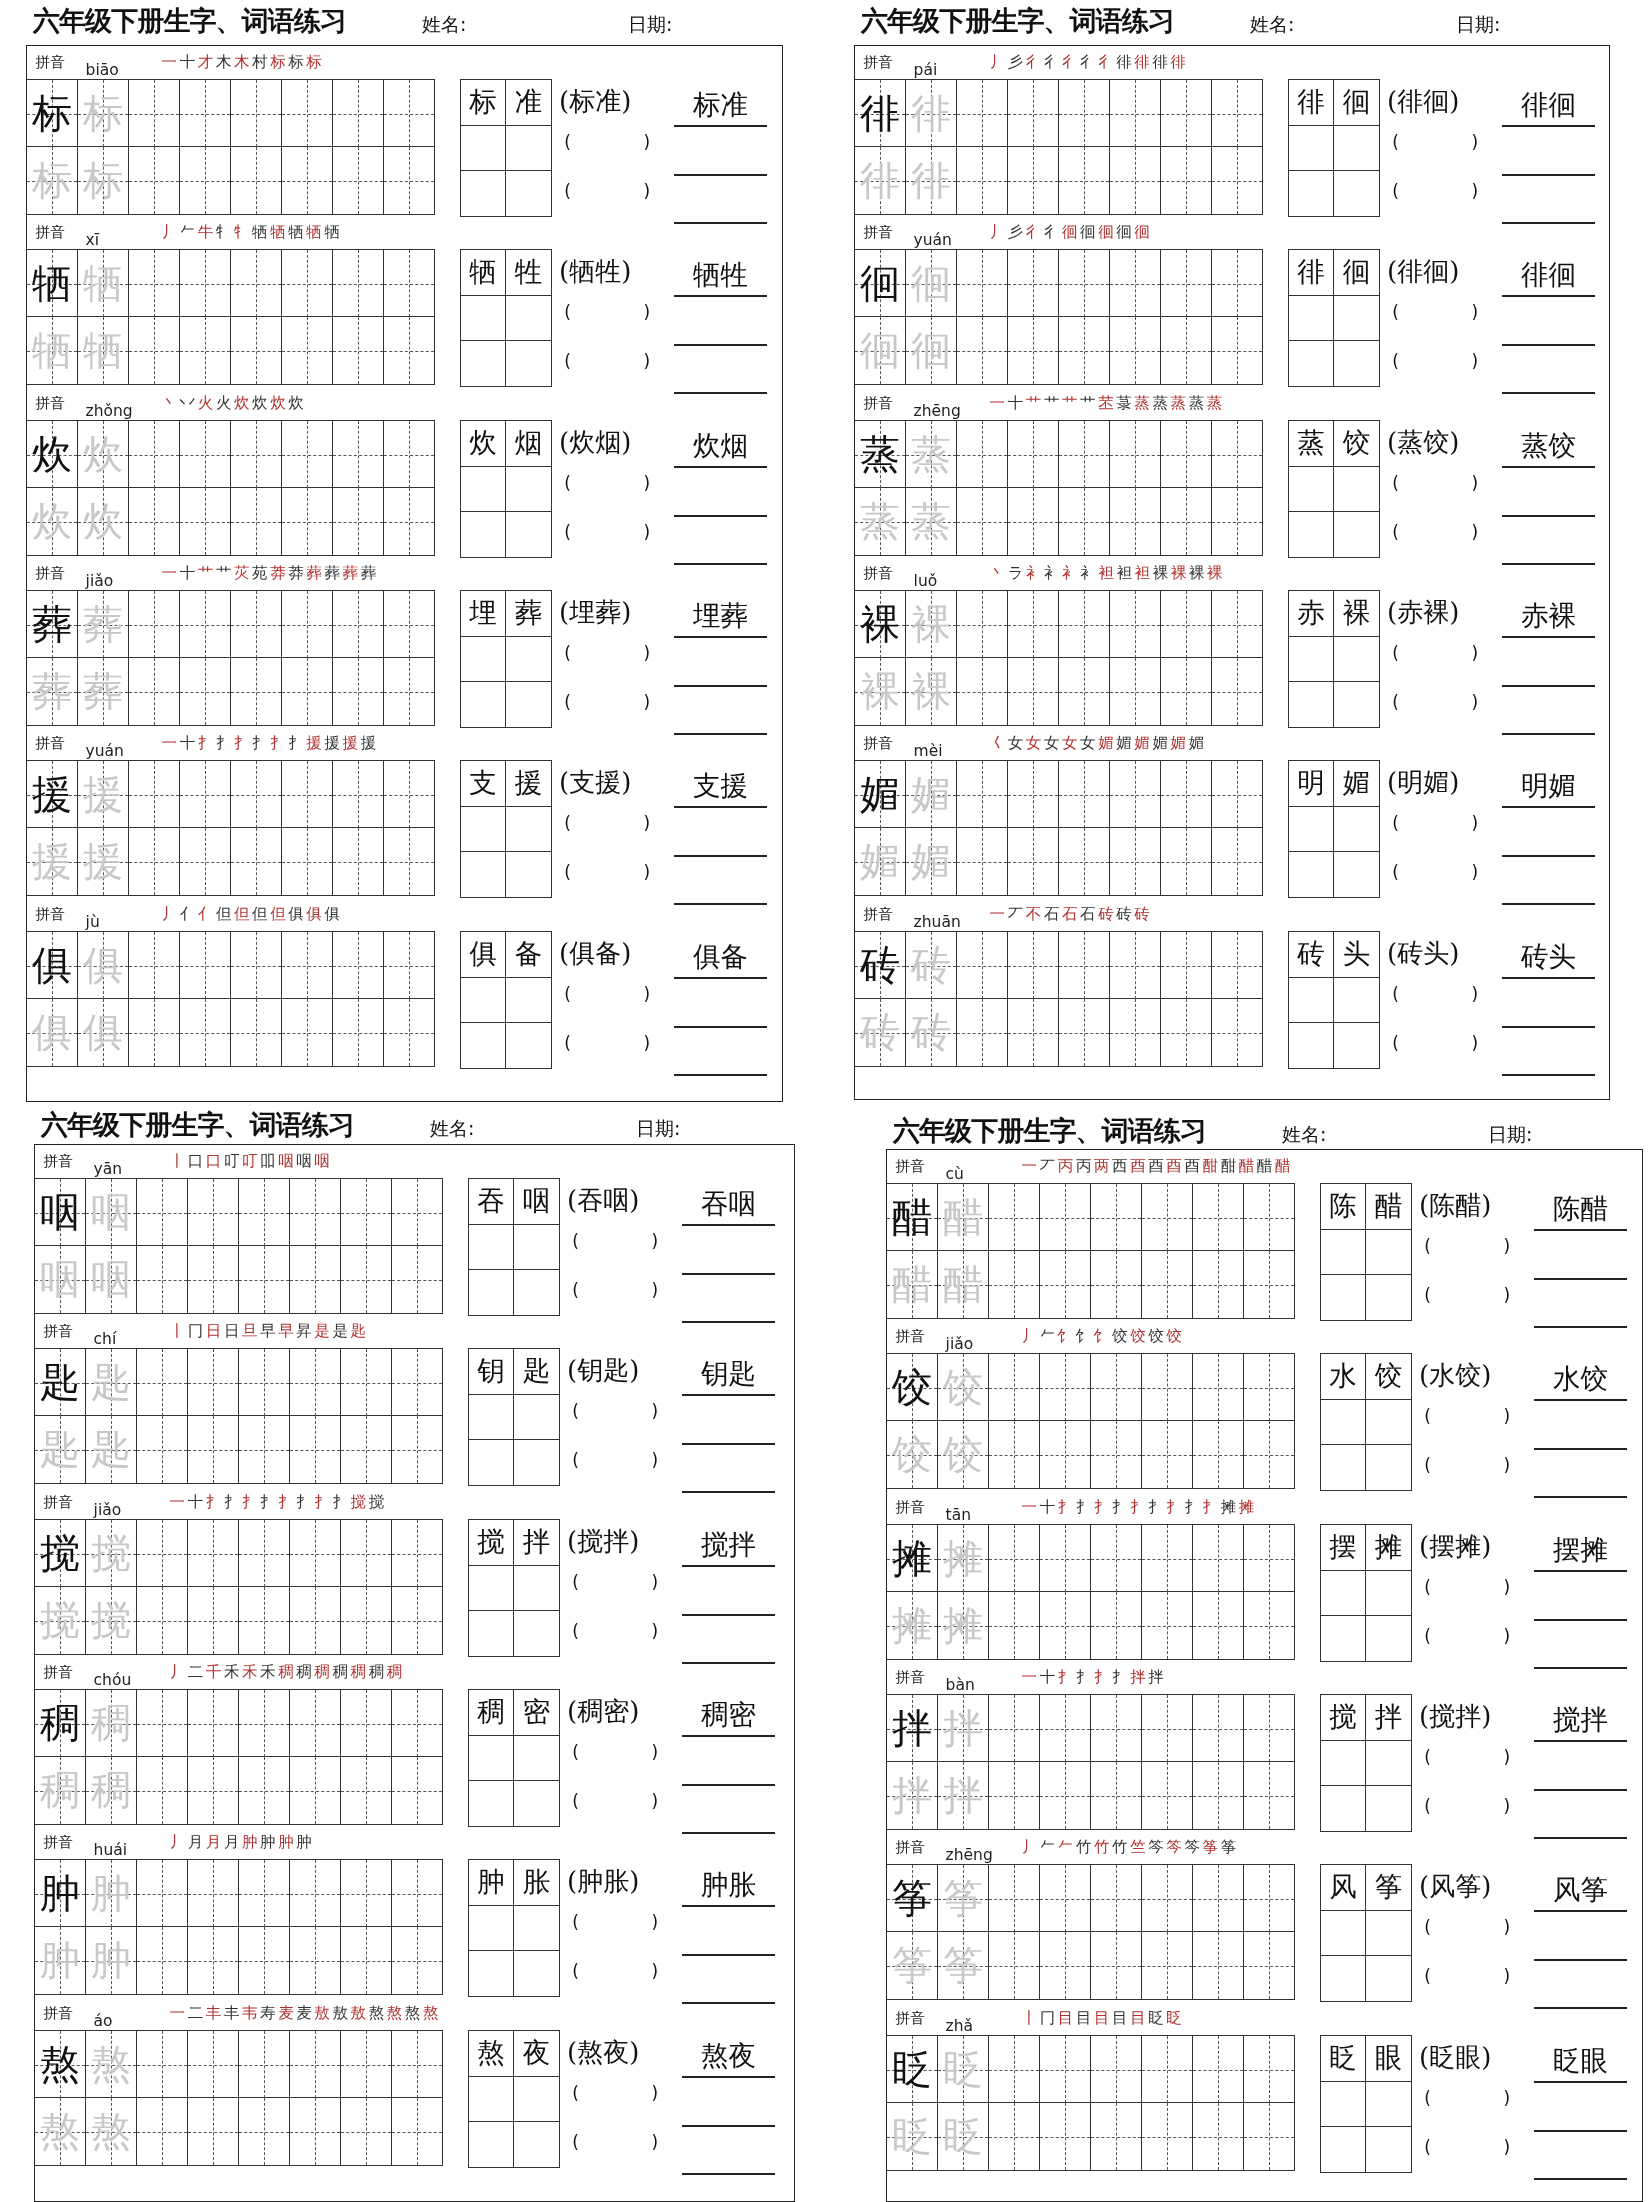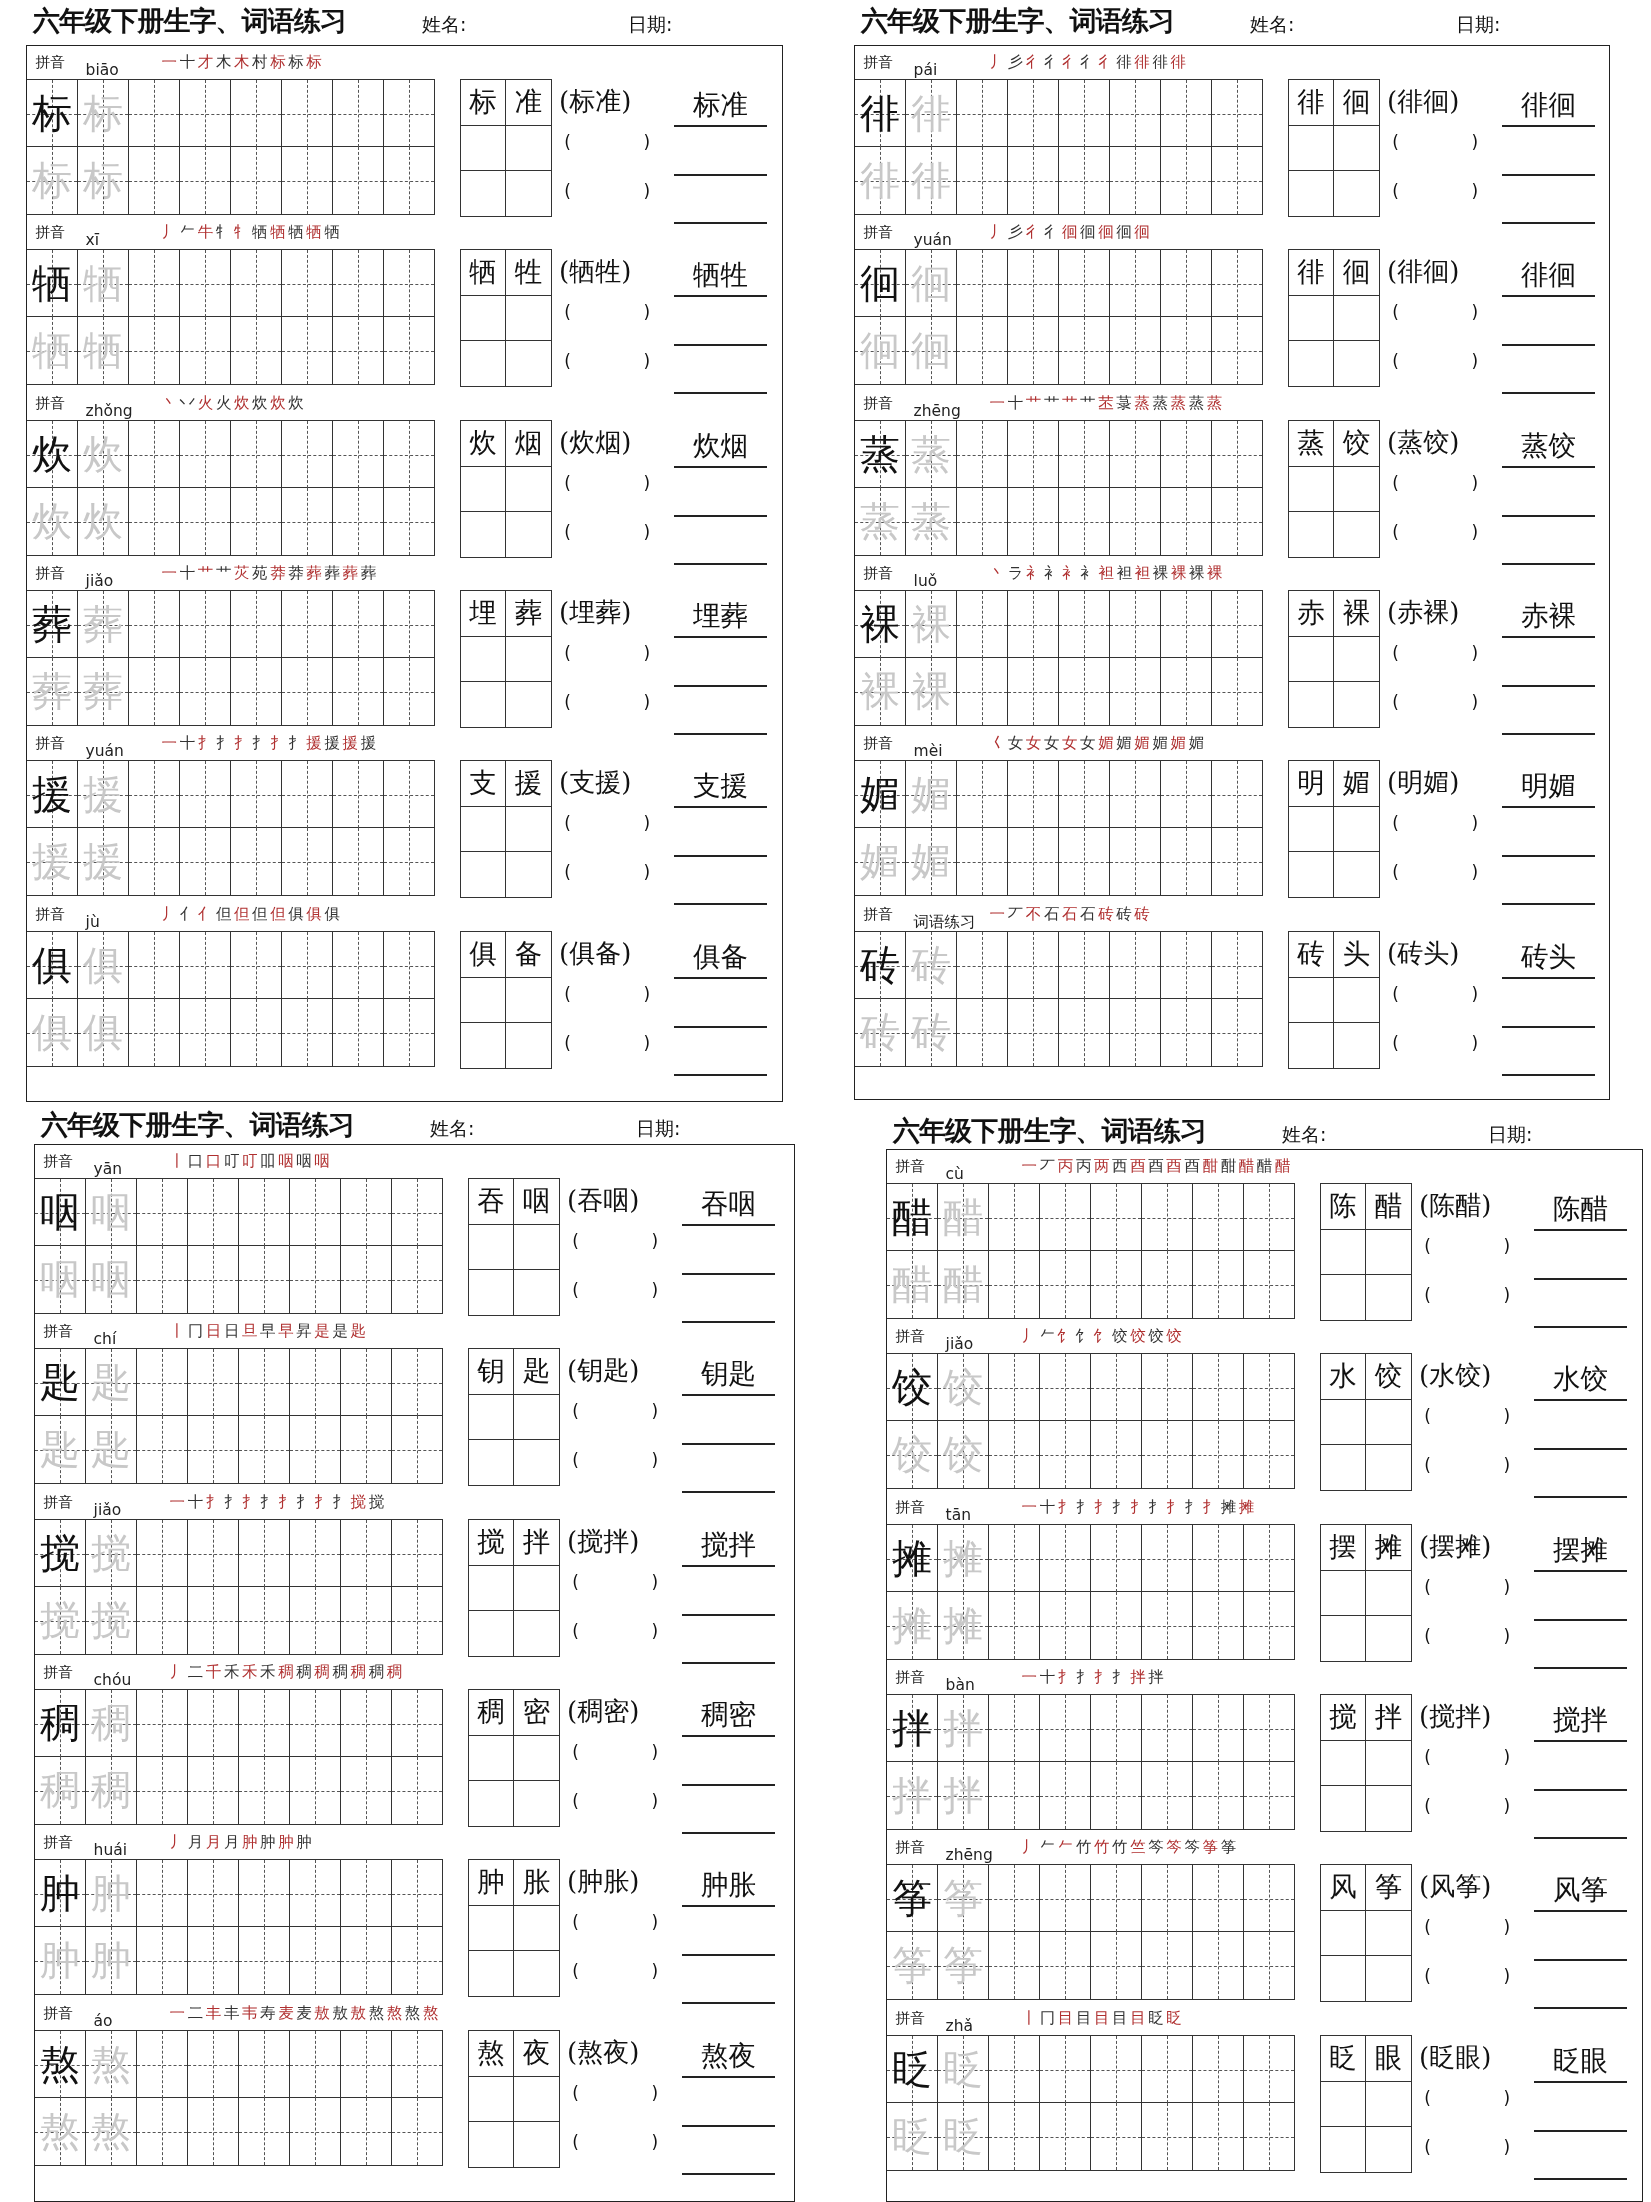--- a/index.html
+++ b/index.html
@@ -858,21 +858,21 @@
         </div>
         <div class="answer-col" style="left: 647px;">
           <div class="answer-main">明媚</div>
           <div class="answer-line" style="top: 95px;"></div>
           <div class="answer-line" style="top: 143px;"></div>
         </div>
       </div>
       <div class="block" style="top: 852px;">
         <div class="pinyin-row">
           <span class="pinyin-label">拼音</span>
-          <span class="pinyin-value">词语练习</span>
+          <span class="pinyin-value">zhuān</span>
           <span class="strokes">
             <span class="stroke">一</span>
             <span class="stroke">丆</span>
             <span class="stroke">不</span>
             <span class="stroke">石</span>
             <span class="stroke">石</span>
             <span class="stroke">石</span>
             <span class="stroke">砖</span>
             <span class="stroke">砖</span>
             <span class="stroke">砖</span>

